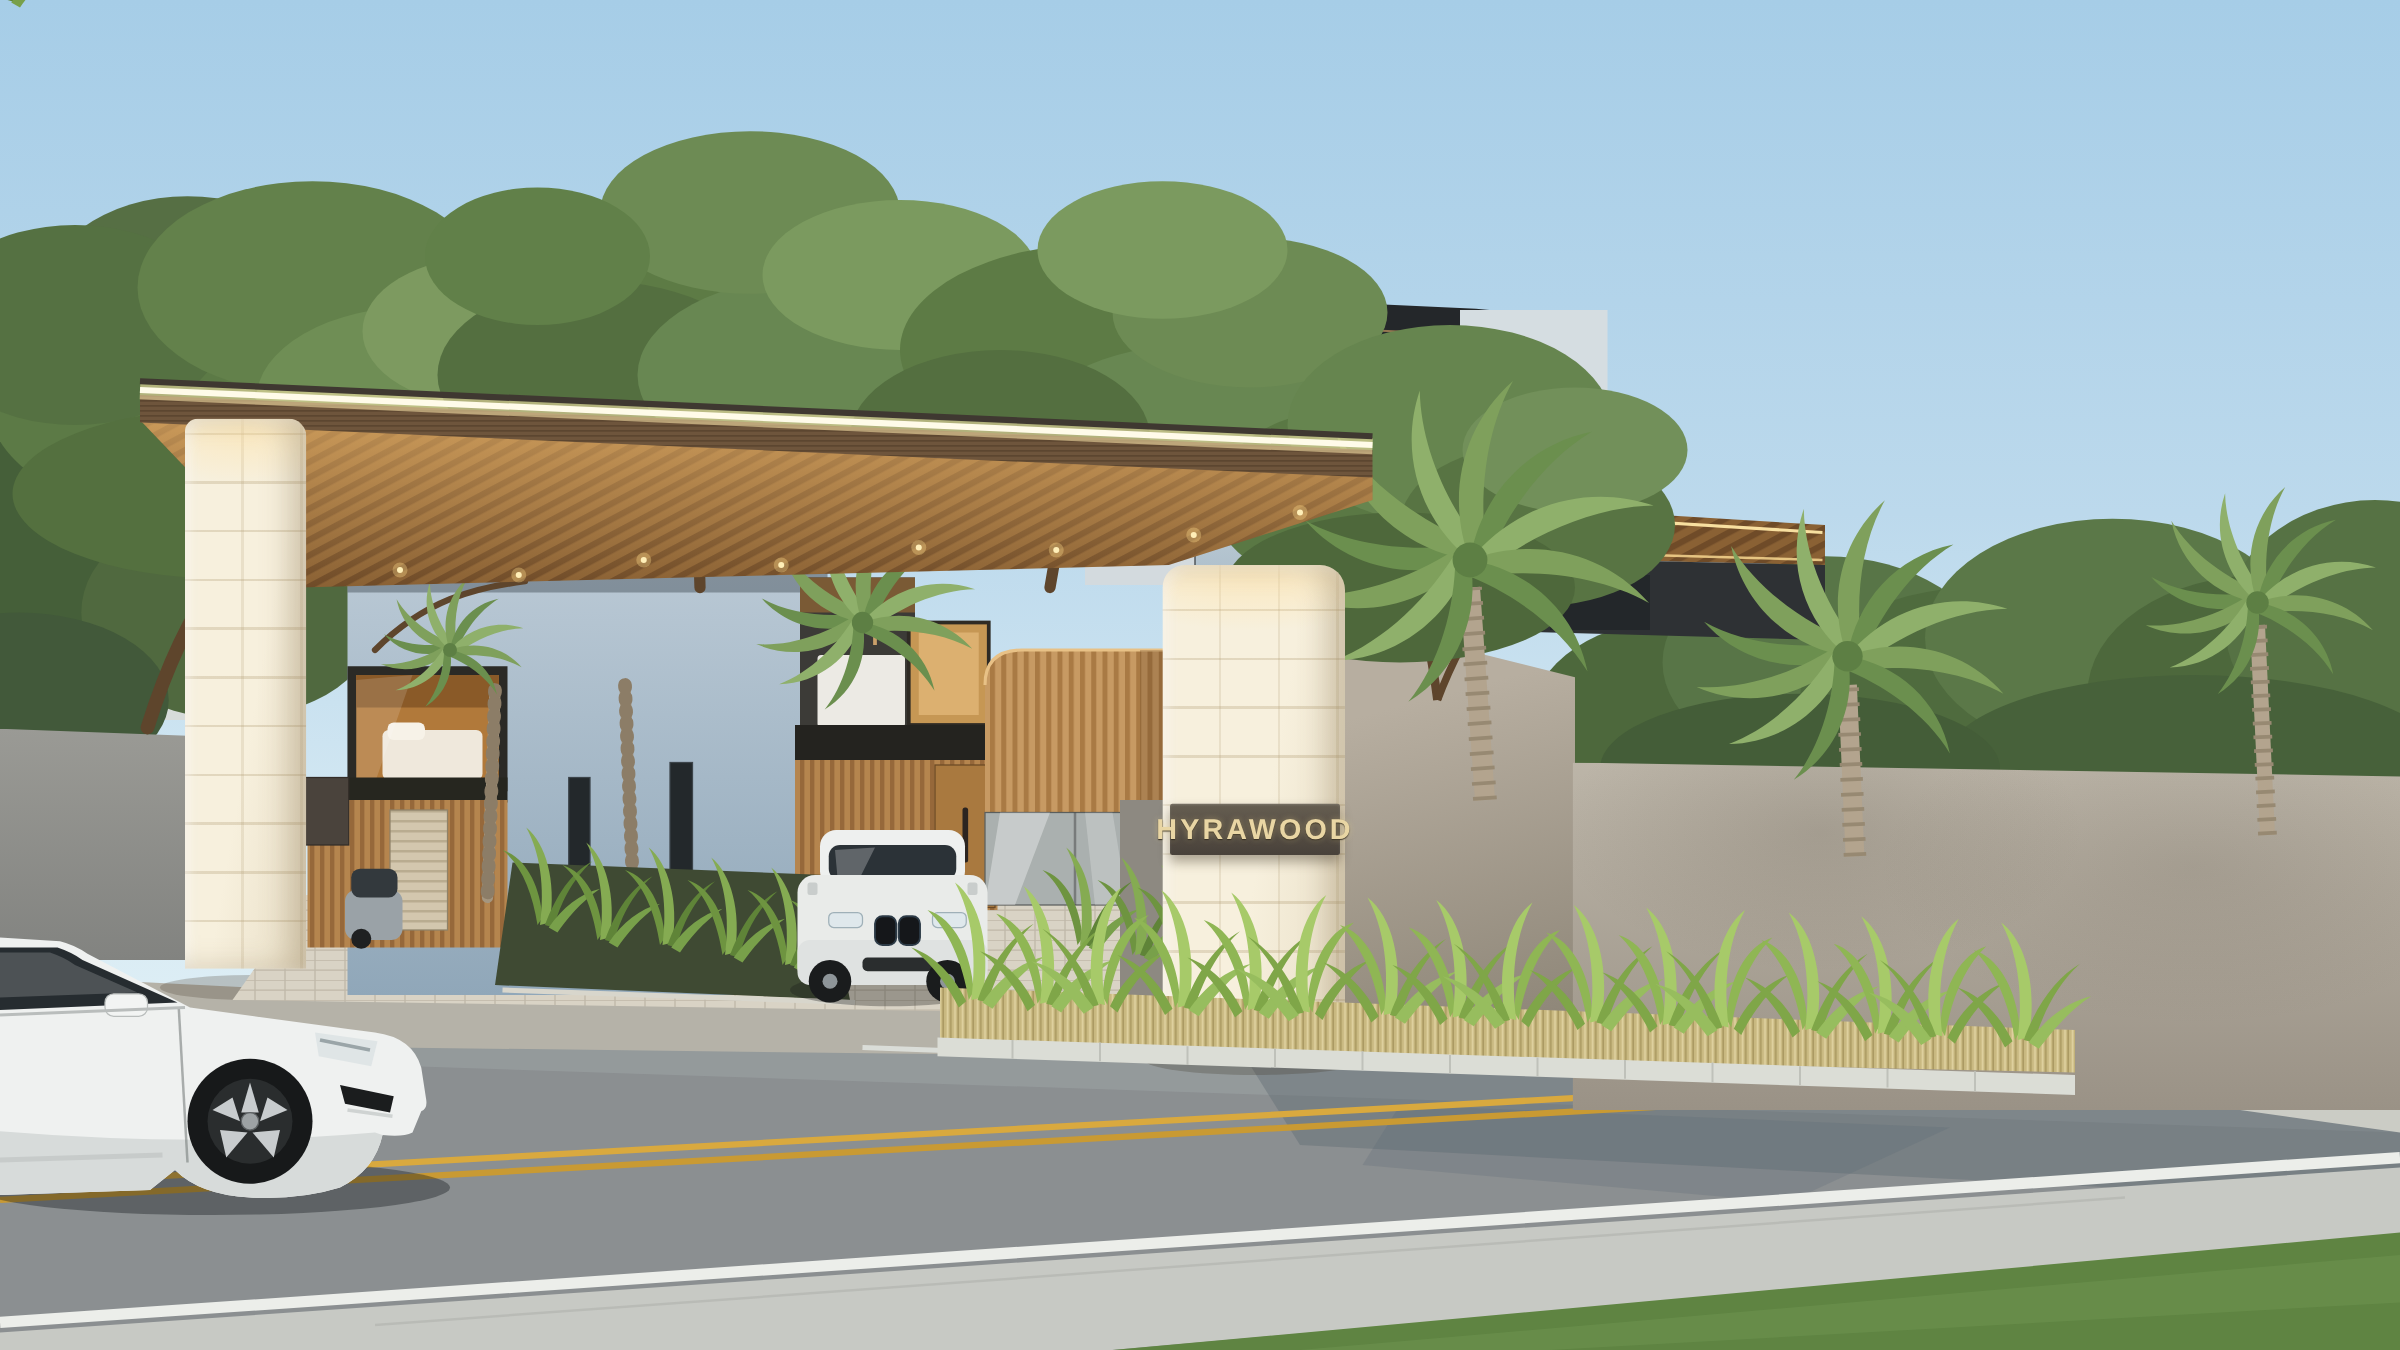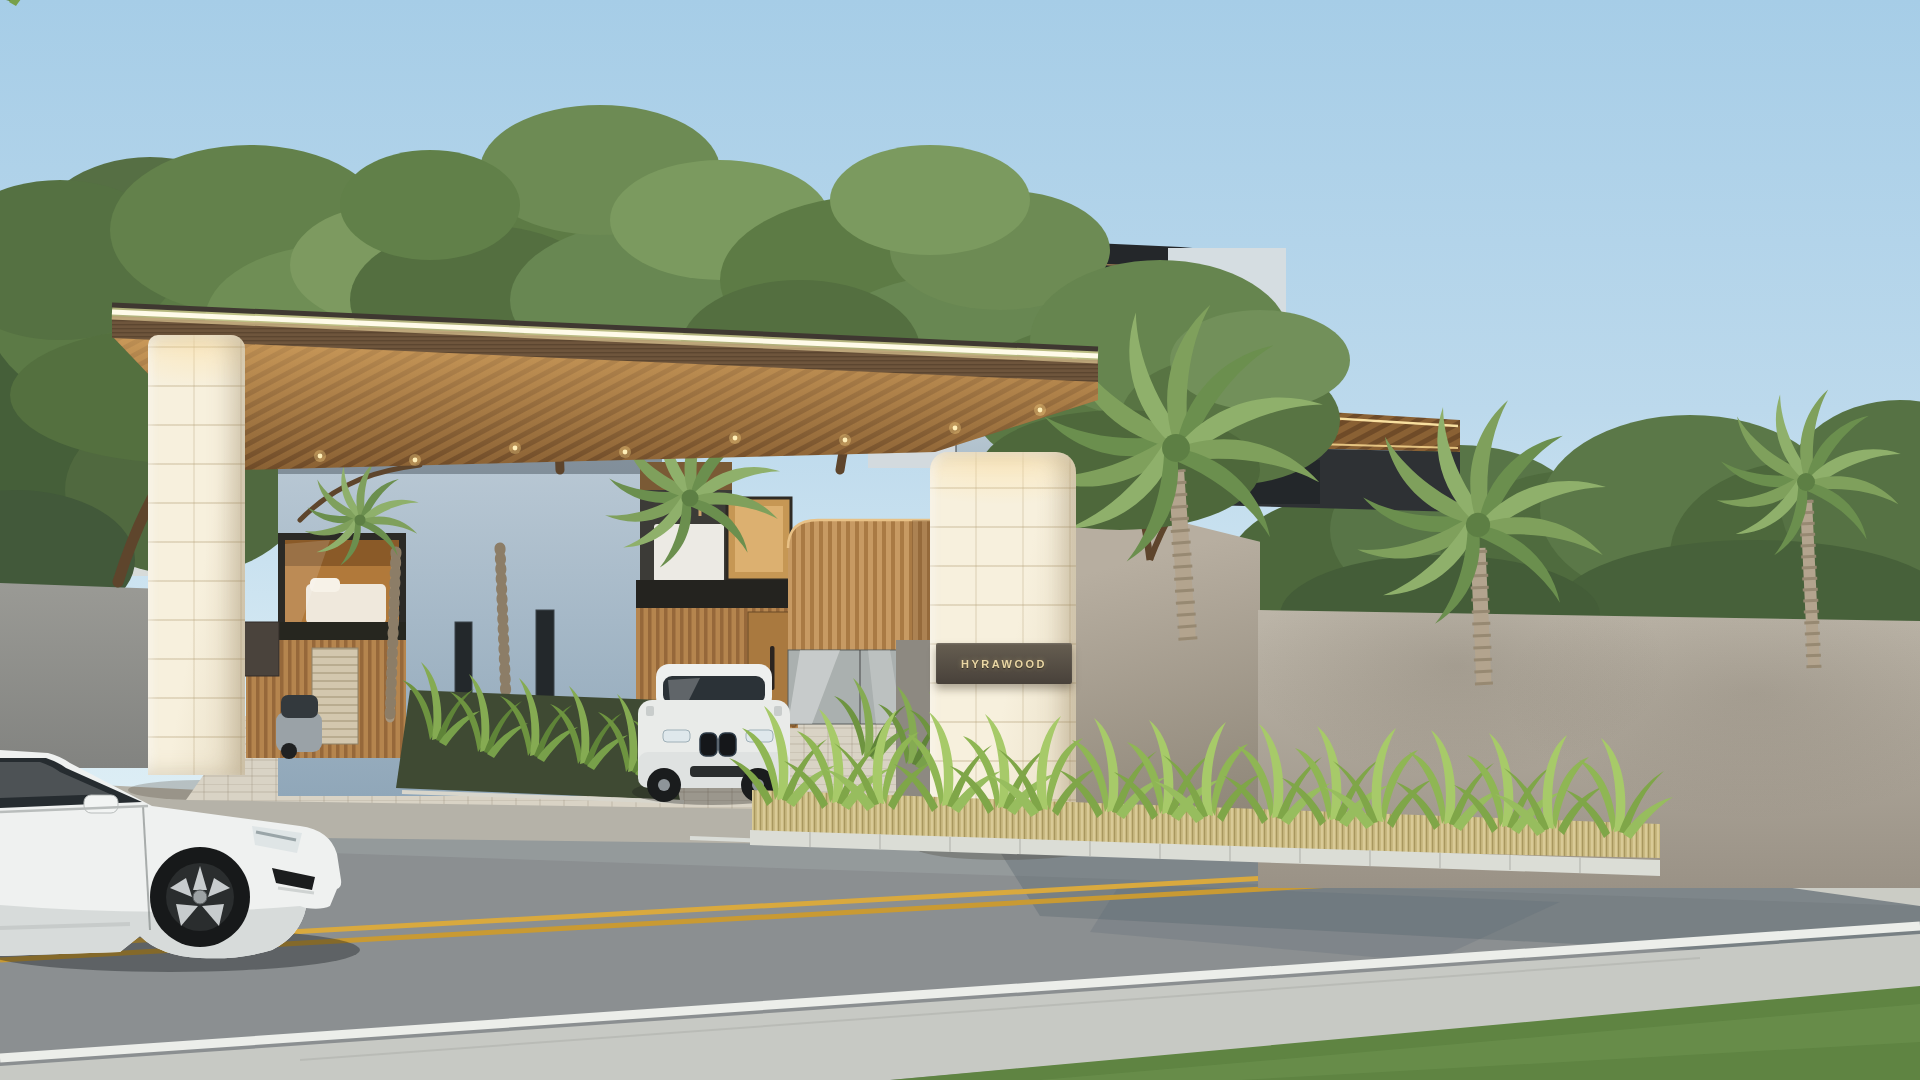--- a/index.html
+++ b/index.html
@@ -33,21 +33,21 @@
   }
   #pillar-left{position:absolute;left:148px;top:335px;width:97px;height:440px;
     border-radius:10px 14px 0 0;}
   #pillar-right{position:absolute;left:930px;top:452px;width:146px;height:386px;
     border-radius:18px 20px 0 0;}
   
   #plaque{position:absolute;left:936px;top:643px;width:136px;height:41px;
     background:linear-gradient(180deg,#665e51,#48413a);border-radius:2px;
     display:flex;align-items:center;justify-content:center;
     box-shadow:0 5px 9px rgba(60,50,35,.4),inset 0 1px 2px rgba(255,255,255,.14);}
-  #plaque span{font-size:11px;font-weight:bold;letter-spacing:2.5px;color:#e9d6a4;
+  #plaque span{font-size:23px;font-weight:bold;letter-spacing:2.5px;color:#e9d6a4;
     text-shadow:0 0 5px rgba(255,228,150,.35),0 1px 1px #241f19;}
   
   svg{display:block;}
 </style>
 </head>
 <body>
 
 <div id="stage">
 
   <div id="sky" class="layer"></div>

